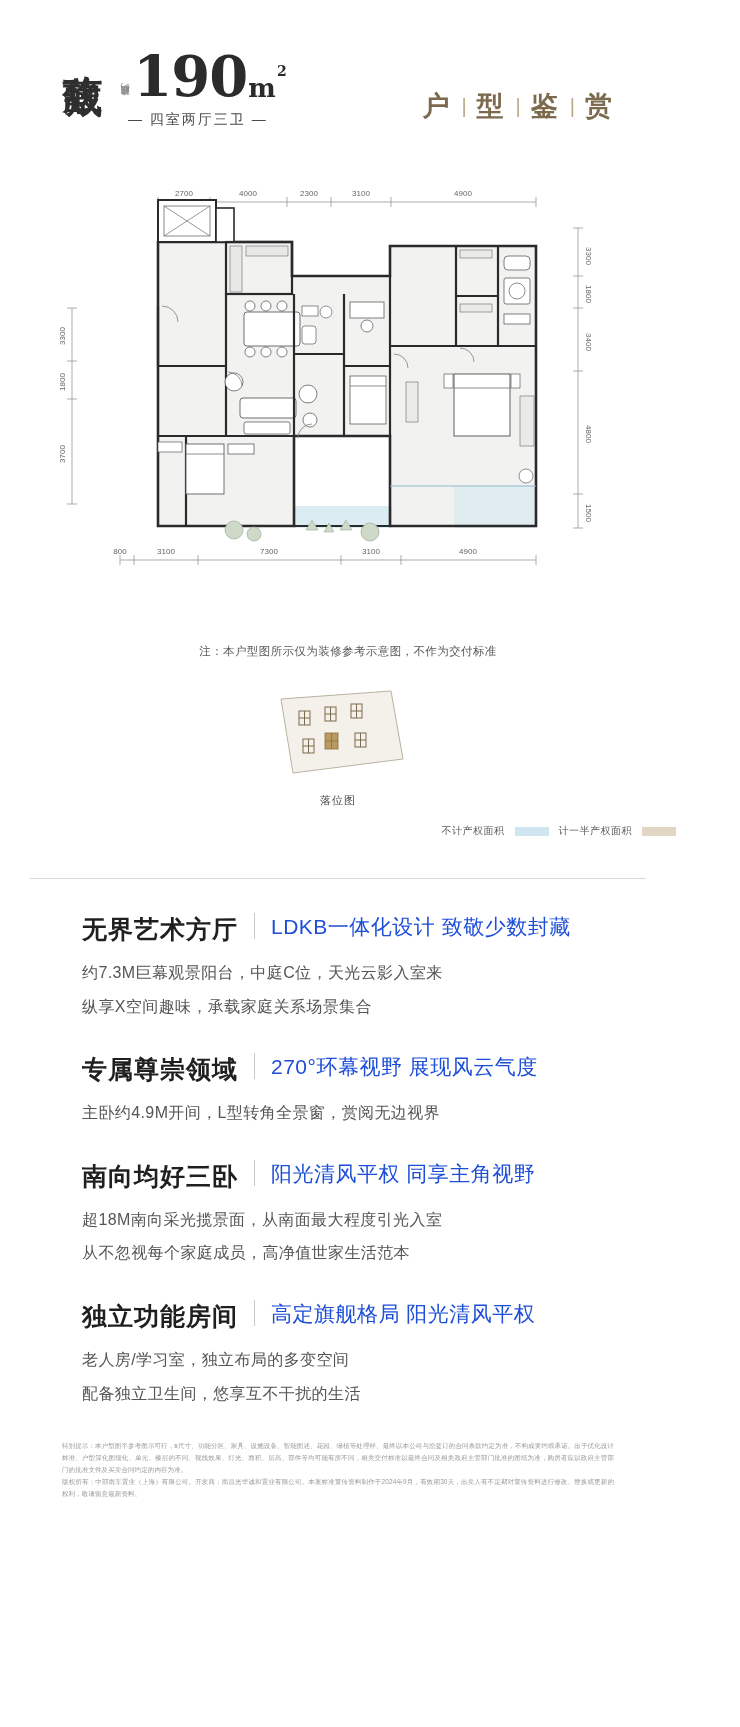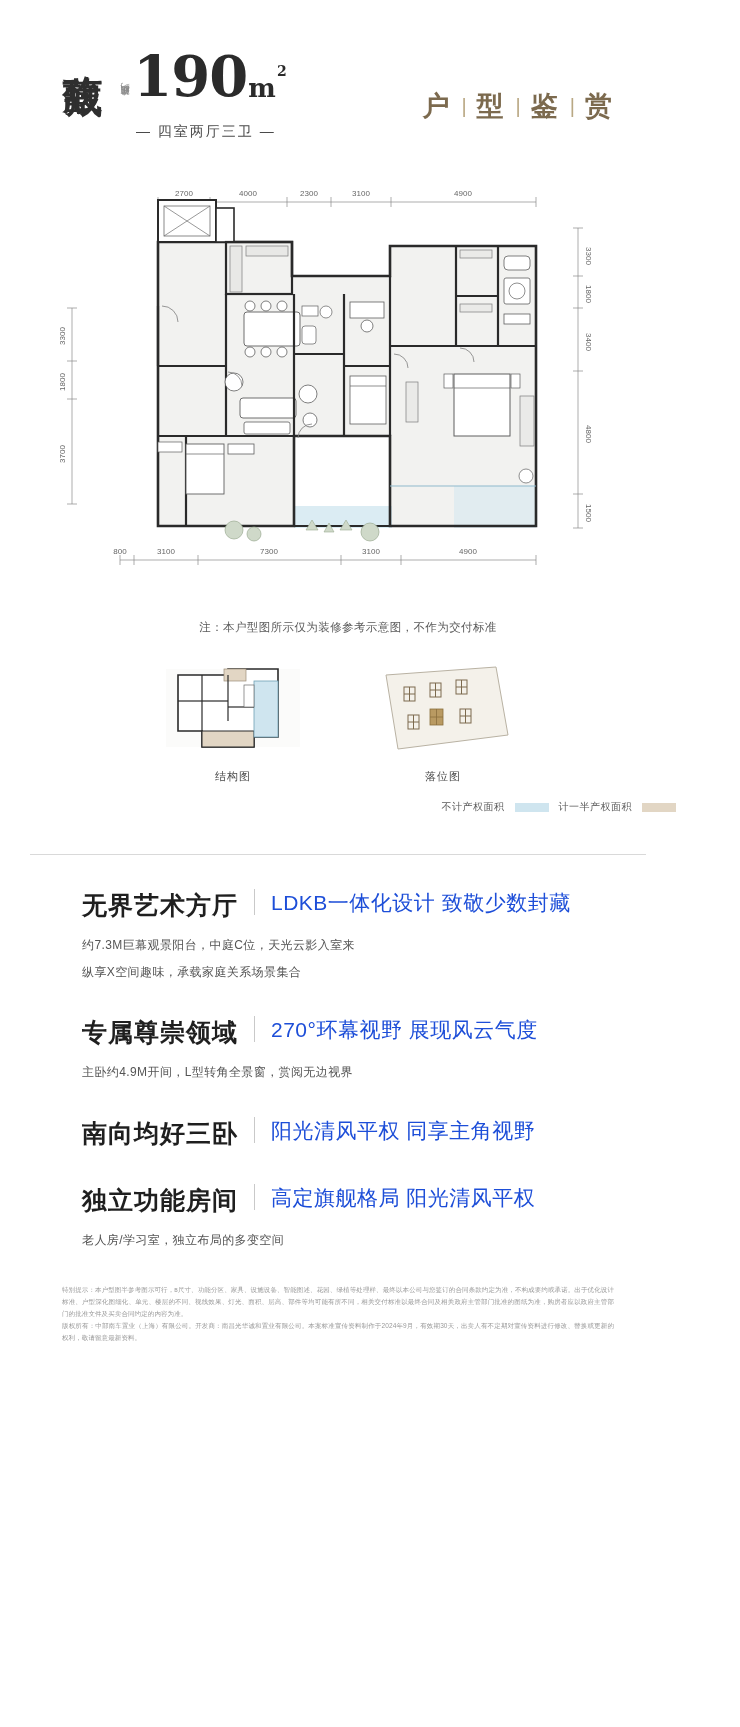--- a/index.html
+++ b/index.html
@@ -31,35 +31,35 @@
     height:46px; margin-right:2px; letter-spacing:1px;
     transform: rotate(180deg);
   }
   .area-num {
     font-family:"DejaVu Serif", serif;
     font-size:56px; font-weight:700; color:#2b2b2b; line-height:0.95;
     letter-spacing:-1px;
   }
   .area-unit { font-family:"DejaVu Serif", serif; font-size:26px; font-weight:700; color:#2b2b2b; position:relative; margin-left:1px; }
   .area-unit sup { font-size:14px; position:absolute; top:-10px; right:-11px; }
-  .rooms { margin-top:20px; font-size:14px; color:#4a4a4a; letter-spacing:2px; text-align:right; }
+  .rooms { margin-top:8px; font-size:14px; color:#4a4a4a; letter-spacing:2px; text-align:center; }
 
   .title-right { margin-left:auto; display:flex; align-items:center; padding-top:44px; }
   .title-right .t-ch {
     font-family:"DejaVu Serif", serif;
     font-size:27px; font-weight:700; color:#7c6a4e; letter-spacing:2px;
   }
   .title-right .t-sep { color:#b9a884; margin:0 10px; font-size:20px; font-weight:300; }
 
   
   .plan-wrap { margin-top:34px; position:relative; height:430px;padding-left:40px; }
   .plan-svg { display:block; margin:0 auto; }
 
   .note-line {
-    text-align:center; font-size:11.5px; color:#5a5a5a; margin-top:4px; letter-spacing:0.4px;padding-left:20px;
+    text-align:center; font-size:11.5px; color:#5a5a5a; margin-top:28px; letter-spacing:0.4px;padding-left:20px;
   }
 
   
   .mini-row { margin-top:26px; display:flex; justify-content:center; gap:60px; }
   .mini-box { text-align:center; }
   .mini-cap { font-size:11px; color:#4a4a4a; margin-top:8px; letter-spacing:1px; }
 
   .legend { margin-top:16px; display:flex; justify-content:flex-end; align-items:center; gap:10px; font-size:10px; color:#5b5b5b; }
   .legend .sw { display:inline-block; width:34px; height:9px; vertical-align:middle; }
   .legend .sw.blue { background:#cfe5ef; }
@@ -72,21 +72,21 @@
   .features { padding:34px 82px 0 82px; }
   .feature { margin-bottom:34px; }
   .feature-head { display:flex; align-items:flex-start; }
   .feature-title {
     font-family:"DejaVu Serif", serif;
     font-size:25px; font-weight:700; color:#1f1f1f; letter-spacing:1px;
   }
   .feature-bar { width:1px; height:26px; background:#c9c9c9; margin:0 16px; }
   .feature-sub { font-size:21px; color:#1d4ed8; letter-spacing:0.5px; }
   .feature-lines { margin-top:14px; }
-  .feature-lines p { margin:0 0 8px 0; font-size:12px; color:#555; letter-spacing:0.4px; line-height:1.6; }
+  .feature-lines p { margin:0 0 8px 0; font-size:16px; color:#555; letter-spacing:0.4px; line-height:1.6; }
 
   
   .disclaimer {
     margin:30px 62px 28px 62px;
     font-size:6.5px; color:#9a9a9a; line-height:1.85; letter-spacing:0.1px;
     text-align:justify;
   }
   .disclaimer p { margin:0; }
 </style>
 </head>
@@ -278,36 +278,20 @@
           <path d="M336,168 a14,14 0 0 1 14,14" fill="none" stroke="#7d7d7d" stroke-width="0.8"></path>
           <path d="M402,162 a14,14 0 0 1 14,14" fill="none" stroke="#7d7d7d" stroke-width="0.8"></path>
         </g>
       </g>
     </svg>
   </div>
 
   <div class="note-line">注：本户型图所示仅为装修参考示意图，不作为交付标准</div>
 
   <div class="mini-row">
-    <div class="mini-box">
-      <svg width="150" height="96" viewBox="0 0 150 96">
-        <rect x="8" y="8" width="134" height="78" fill="#fbfbfa" stroke="none"></rect>
-        <path d="M20,14 L70,14 L70,8 L120,8 L120,76 L96,76 L96,86 L44,86 L44,70 L20,70 Z" fill="#ffffff" stroke="#2a2a2a" stroke-width="1.6"></path>
-        <rect x="44" y="70" width="52" height="16" fill="#e2d6c4" stroke="#2a2a2a" stroke-width="1"></rect>
-        <rect x="96" y="20" width="24" height="56" fill="#cfe5ef" stroke="#6fa0b5" stroke-width="0.8"></rect>
-        <rect x="66" y="8" width="22" height="12" fill="#e2d6c4" stroke="#9c8d78" stroke-width="0.7"></rect>
-        <line x1="44" y1="14" x2="44" y2="70" stroke="#2a2a2a" stroke-width="1.2"></line>
-        <line x1="70" y1="14" x2="70" y2="60" stroke="#2a2a2a" stroke-width="1.2"></line>
-        <line x1="44" y1="40" x2="70" y2="40" stroke="#2a2a2a" stroke-width="1.2"></line>
-        <line x1="70" y1="46" x2="96" y2="46" stroke="#2a2a2a" stroke-width="1.2"></line>
-        <line x1="20" y1="40" x2="44" y2="40" stroke="#2a2a2a" stroke-width="1.2"></line>
-        <rect x="86" y="24" width="10" height="22" fill="#fff" stroke="#6a6a6a" stroke-width="0.7"></rect>
-      </svg>
-      <div class="mini-cap">结构图</div>
-    </div>
 
     <div class="mini-box">
       <svg width="150" height="96" viewBox="0 0 150 96">
         <path d="M18,14 L128,6 L140,74 L30,88 Z" fill="#f4f1ea" stroke="#b9b2a3" stroke-width="1"></path>
         <g fill="none" stroke="#7c6a4e" stroke-width="1">
           <g transform="translate(36,26)">
               <rect x="0" y="0" width="11" height="14"></rect>
               <line x1="5.5" y1="0" x2="5.5" y2="14"></line>
               <line x1="0" y1="7" x2="11" y2="7"></line>
             </g>
@@ -375,30 +359,35 @@
         <p>主卧约4.9M开间，L型转角全景窗，赏阅无边视界</p>
       </div>
     </div>
 
     <div class="feature">
       <div class="feature-head">
         <div class="feature-title">南向均好三卧</div>
         <div class="feature-bar"></div>
         <div class="feature-sub">阳光清风平权 同享主角视野</div>
       </div>
+      <div class="feature-lines">
+        <p>超18M南向采光揽景面，从南面最大程度引光入室</p>
+        <p>从不忽视每个家庭成员，高净值世家生活范本</p>
+      </div>
     </div>
 
     <div class="feature">
       <div class="feature-head">
         <div class="feature-title">独立功能房间</div>
         <div class="feature-bar"></div>
         <div class="feature-sub">高定旗舰格局 阳光清风平权</div>
       </div>
       <div class="feature-lines">
         <p>老人房/学习室，独立布局的多变空间</p>
+        <p>配备独立卫生间，悠享互不干扰的生活</p>
       </div>
     </div>
 
   </div>
 
   <div class="disclaimer">
     <p>特别提示：本户型图半参考图示可行，в尺寸、功能分区、家具、设施设备、智能图述、花园、绿植等处理样、最终以本公司与您签订的合同条款约定为准，不构成要约或承诺。出于优化设计标准、户型深化图细化、单元、楼层的不同、视线效果、灯光、面积、层高、部件等均可能有所不同，相关交付标准以最终合同及相关政府主管部门批准的图纸为准，购房者应以政府主管部门的批准文件及买卖合同约定的内容为准。</p>
     <p>版权所有：中部南车置业（上海）有限公司。开发商：南昌光华诚和置业有限公司。本案标准宣传资料制作于2024年9月，有效期30天，出卖人有不定期对宣传资料进行修改、替换或更新的权利，敬请留意最新资料。</p>
   </div>
 

